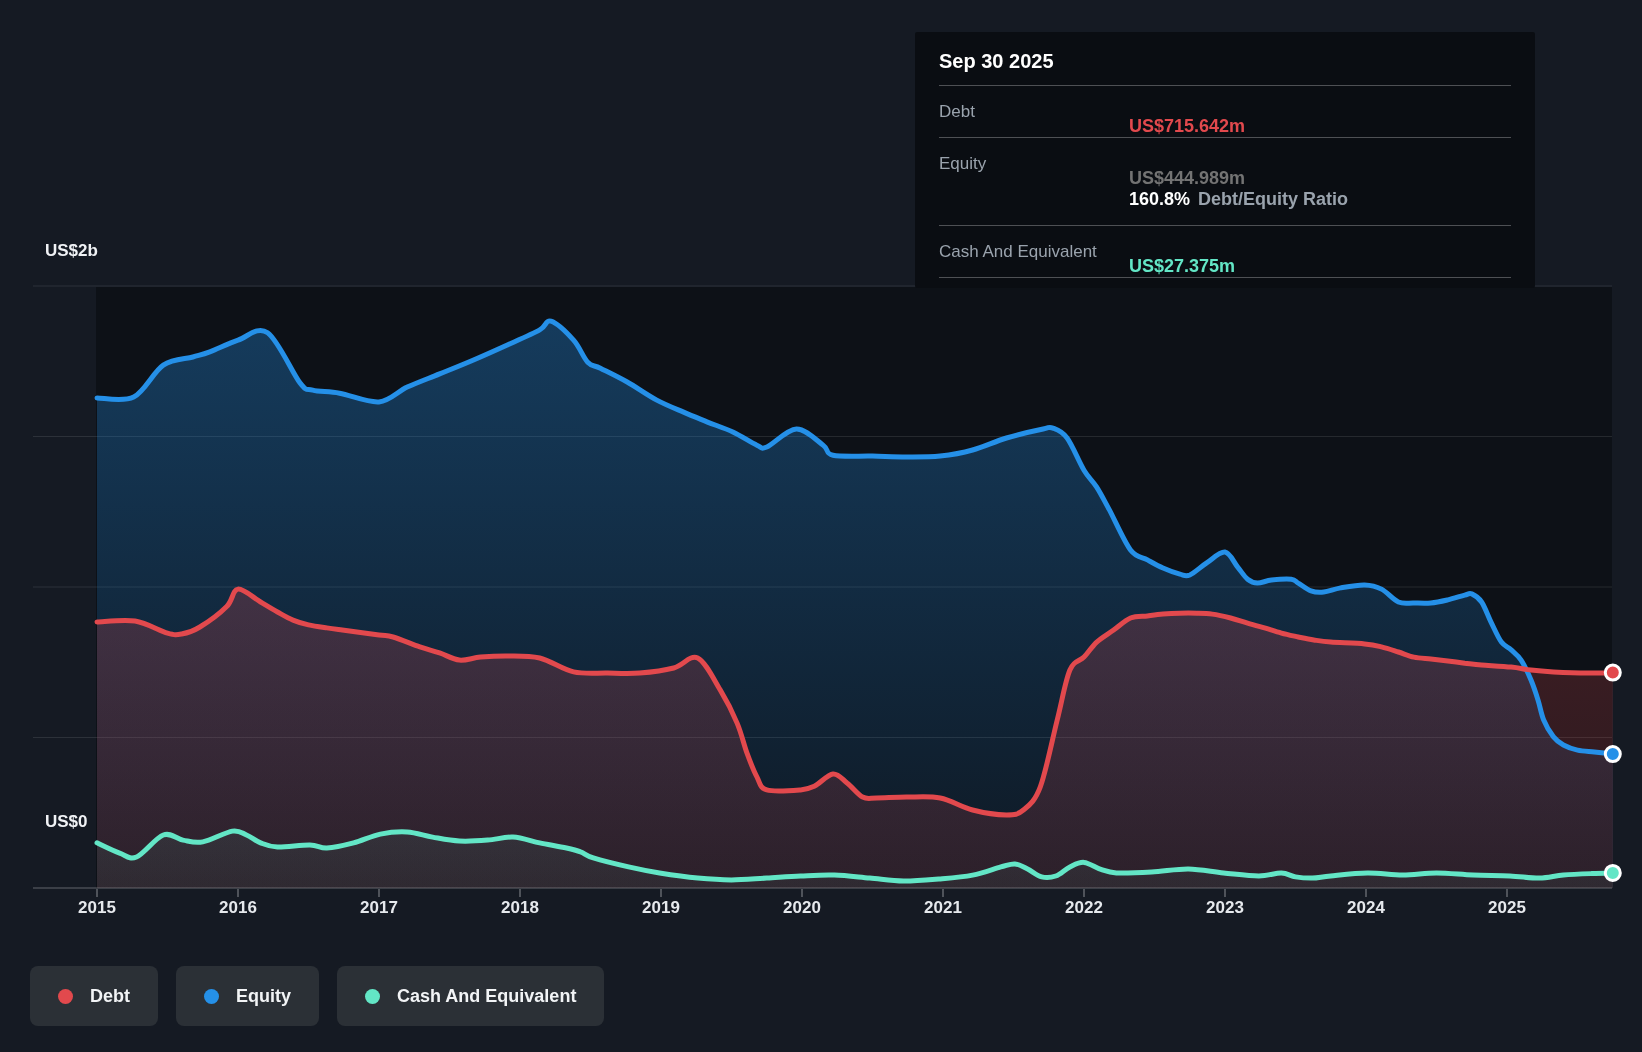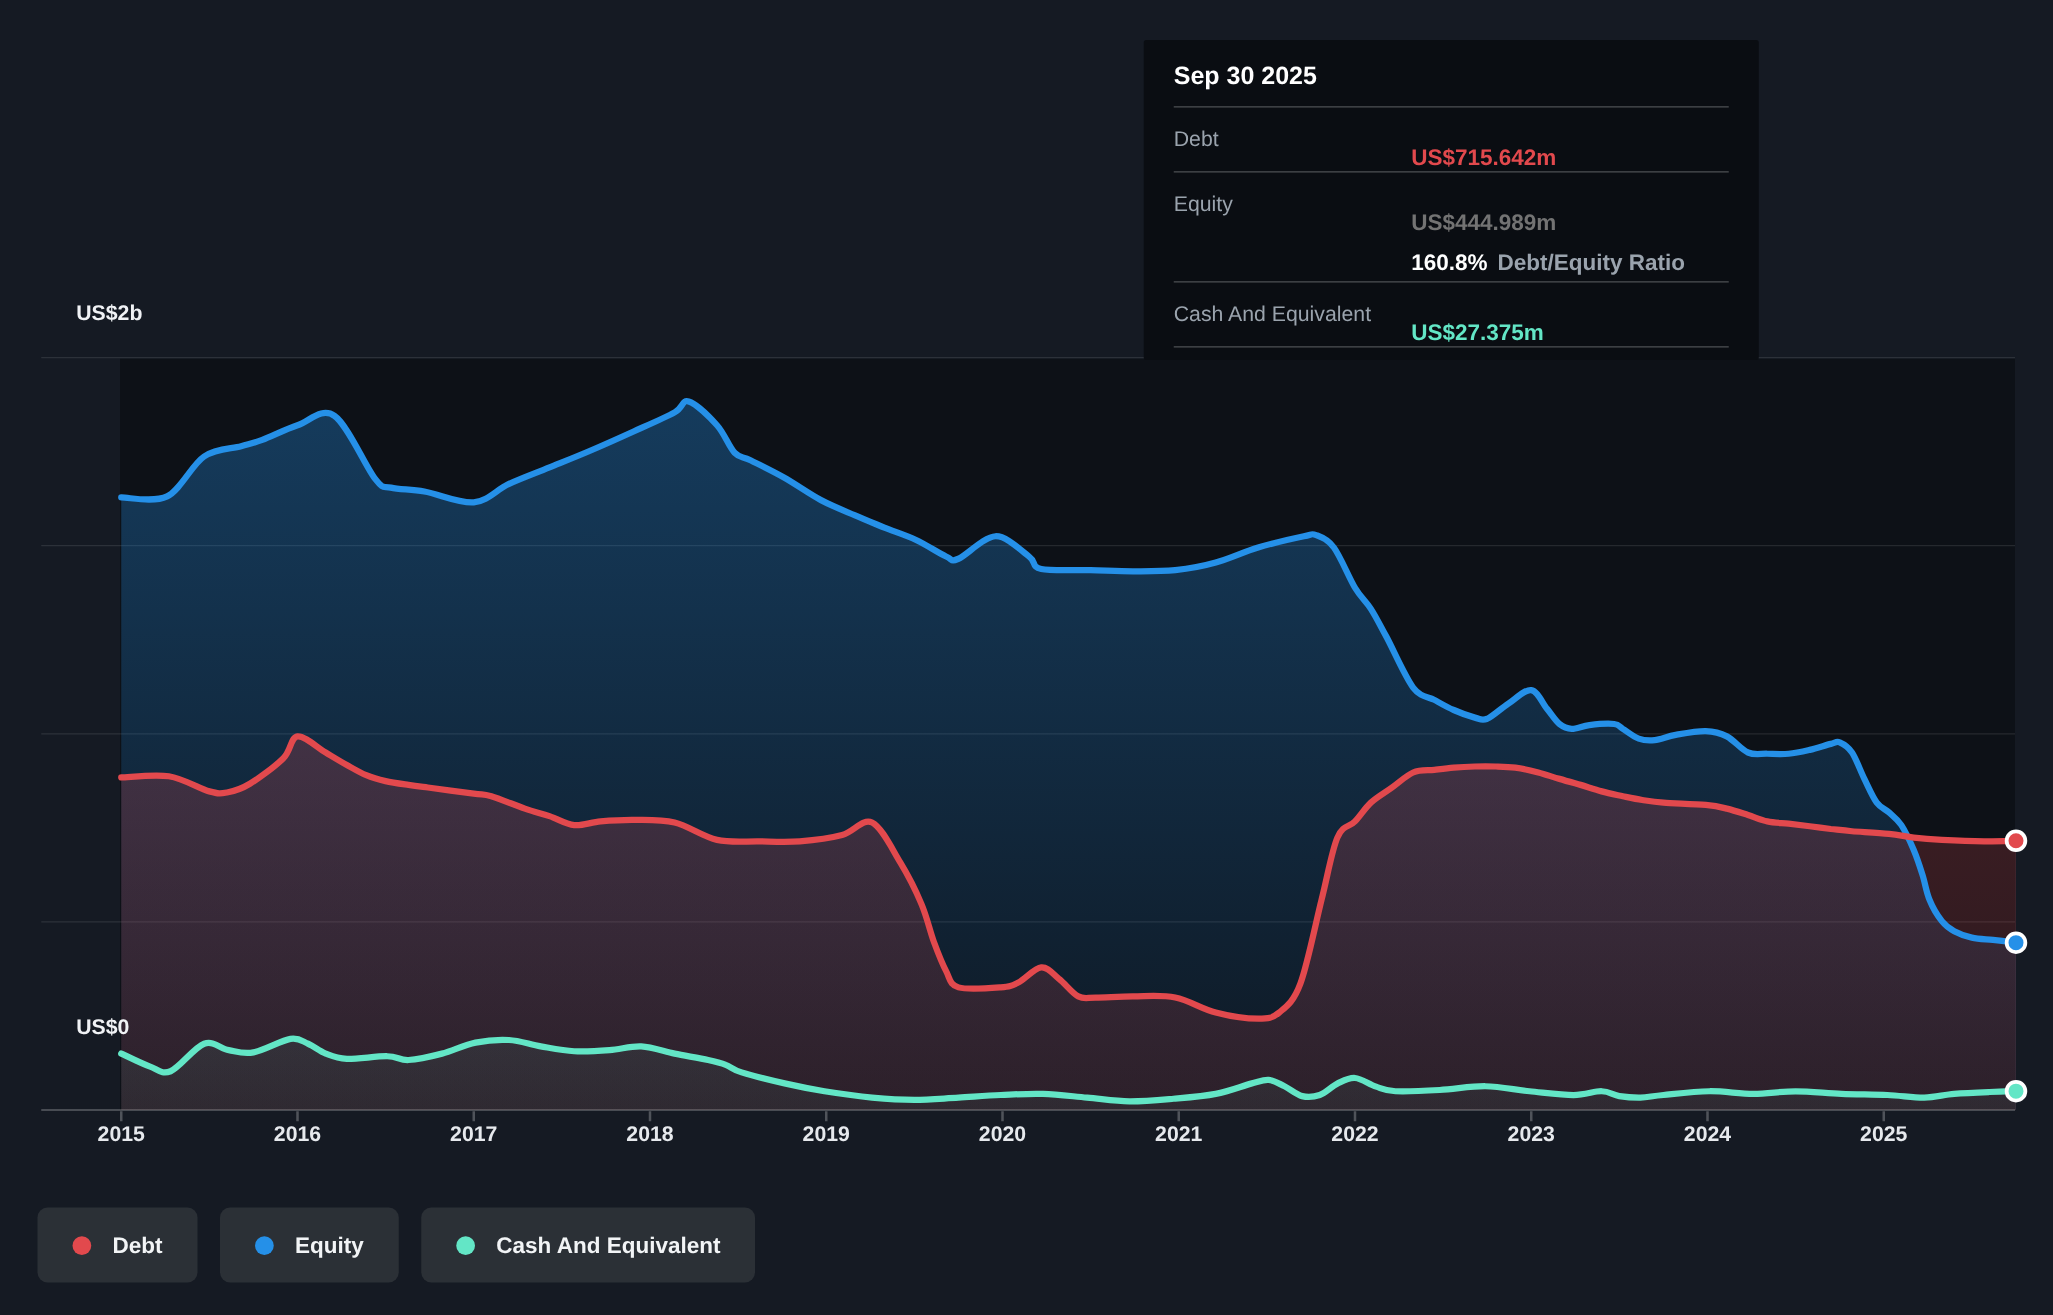--- a/index.html
+++ b/index.html
@@ -4,34 +4,34 @@
 <style>
   html,body{margin:0;padding:0;}
   body{
     width:1642px;height:1052px;
     background:#151a23;
     font-family:"Liberation Sans","DejaVu Sans",sans-serif;
     position:relative;overflow:hidden;
   }
   #chart-svg{position:absolute;left:0;top:0;}
   #chart-svg text{fill:#e6e9ed;font-size:17px;font-weight:bold;font-family:"Liberation Sans","DejaVu Sans",sans-serif;}
-  .axis-label{position:absolute;color:#f0f2f5;font-size:17px;font-weight:bold;margin-left:16px;}
+  .axis-label{position:absolute;color:#f0f2f5;font-size:17px;font-weight:bold;}
   #ylabel-top{left:45px;top:241px;}
   #ylabel-bottom{left:45px;top:812px;}
   .tooltip{
-    position:absolute;left:915px;top:32px;width:492px;
+    position:absolute;left:915px;top:32px;width:620px;
     background:#0a0d12;border-radius:2px;
     padding:12px 24px 0 24px;box-sizing:border-box;
   }
   .tooltip .t-title{color:#ffffff;font-size:20px;font-weight:bold;padding:6px 0 12px 0;}
   .t-divider{border-top:1px solid rgba(255,255,255,0.28);}
   .t-row{display:flex;align-items:center;min-height:35px;}
   .t-label{width:190px;color:#9aa3ad;font-size:17px;flex:none;}
   .t-value{font-size:18px;font-weight:bold;margin-top:30px;}
-  .t-ratio{display:flex;align-items:flex-end;min-height:32px;padding-left:190px;padding-bottom:4px;}
+  .t-ratio{display:flex;align-items:flex-start;min-height:32px;padding-left:190px;padding-bottom:4px;}
   .t-ratio .ratio-val{color:#ffffff;font-size:18px;font-weight:bold;margin-right:8px;}
   .t-ratio .ratio-lab{color:#9aa3ad;font-size:18px;font-weight:bold;}
   .t-bottom-pad{height:10px;}
   .legend{position:absolute;left:30px;top:966px;display:flex;gap:18px;}
   .pill{
     display:flex;align-items:center;gap:17px;
     background:#2b3036;border-radius:8px;height:60px;padding:0 28px;
     color:#f2f4f6;font-size:18px;font-weight:bold;cursor:pointer;
   }
   .dot{width:15px;height:15px;border-radius:50%;flex:none;}

